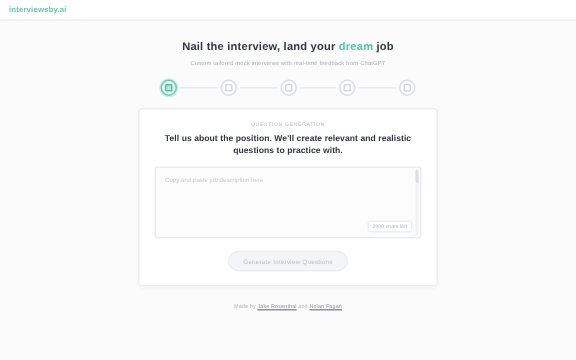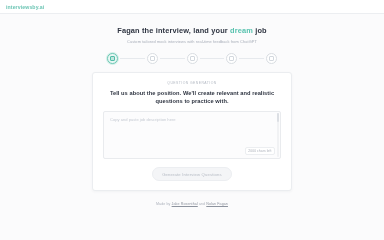--- a/index.html
+++ b/index.html
@@ -206,21 +206,21 @@
 </style>
 </head>
 <body>
 
 <div class="topbar">
   <span class="brand">interviewsby.ai</span>
 </div>
 
 <div class="hero">
   <div class="hero-title">
-    <span>Fagan the interview, land your </span><span class="accent">dream</span><span> job</span>
+    <span>Nail the interview, land your </span><span class="accent">dream</span><span> job</span>
   </div>
   <div class="hero-sub">Custom tailored mock interviews with real-time feedback from ChatGPT</div>
 </div>
 
 <div class="stepper">
   <div class="step active">
     <span class="glyph"></span>
   </div>
   <div class="connector"></div>
   <div class="step">

